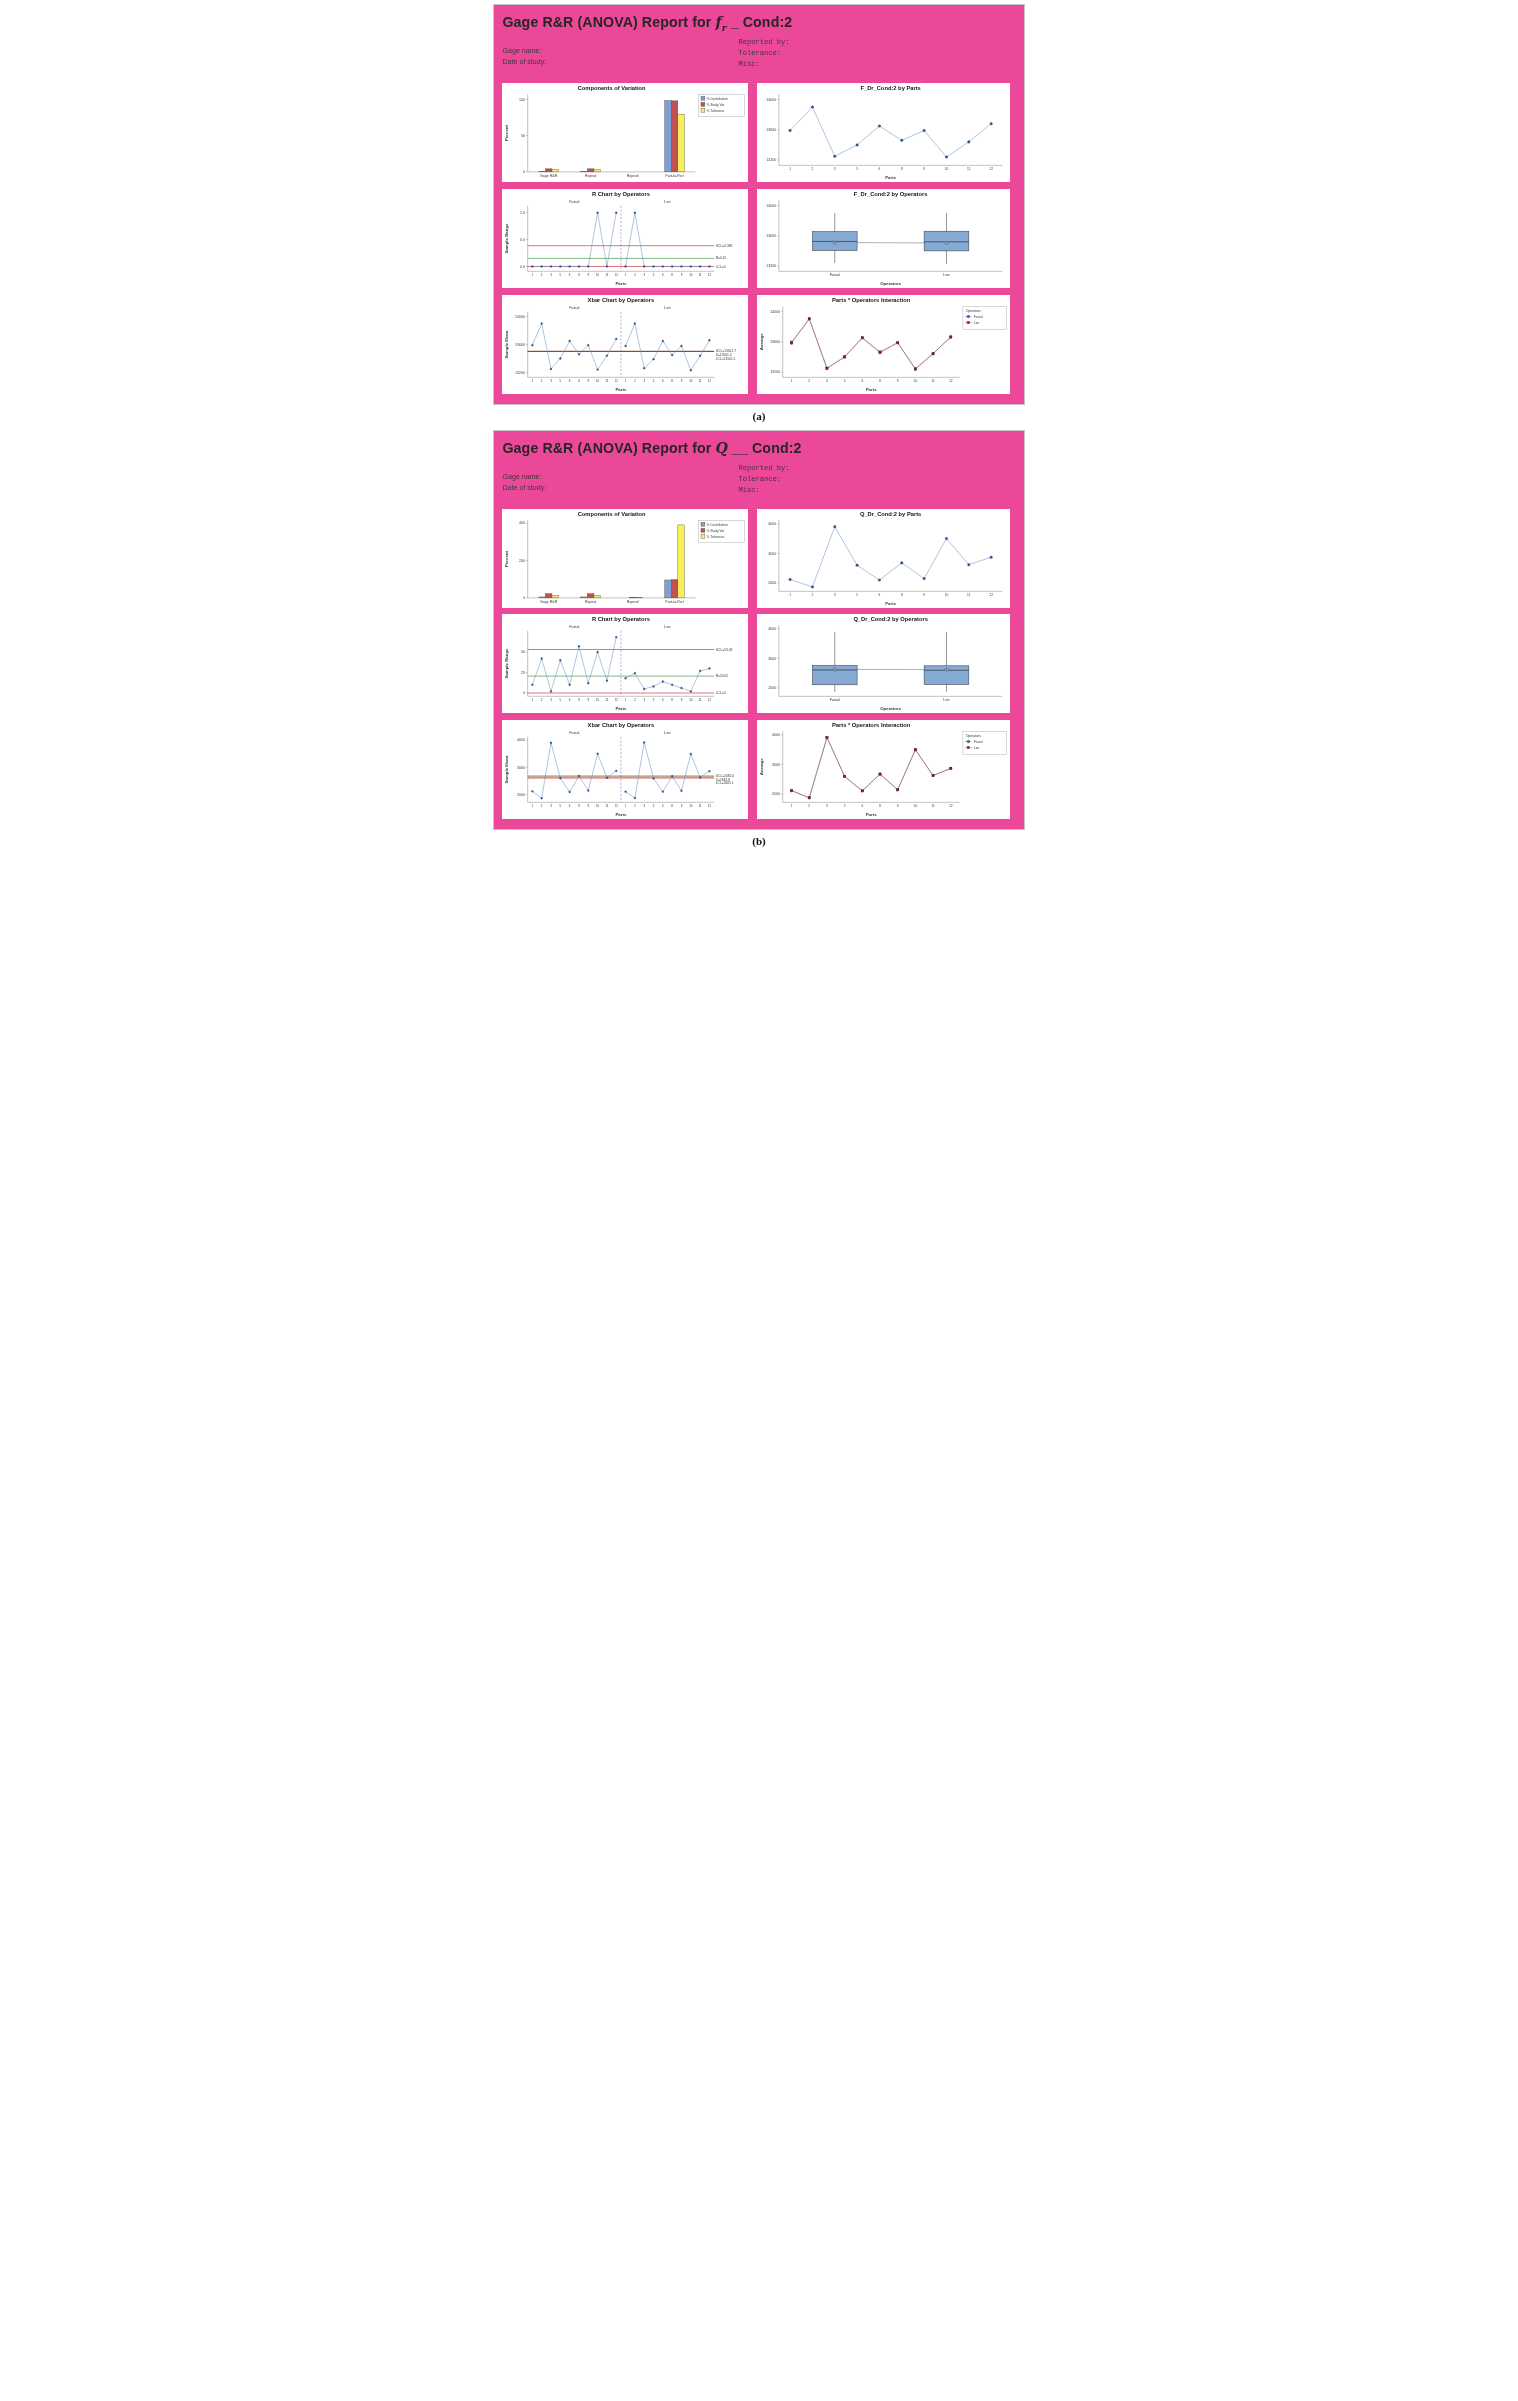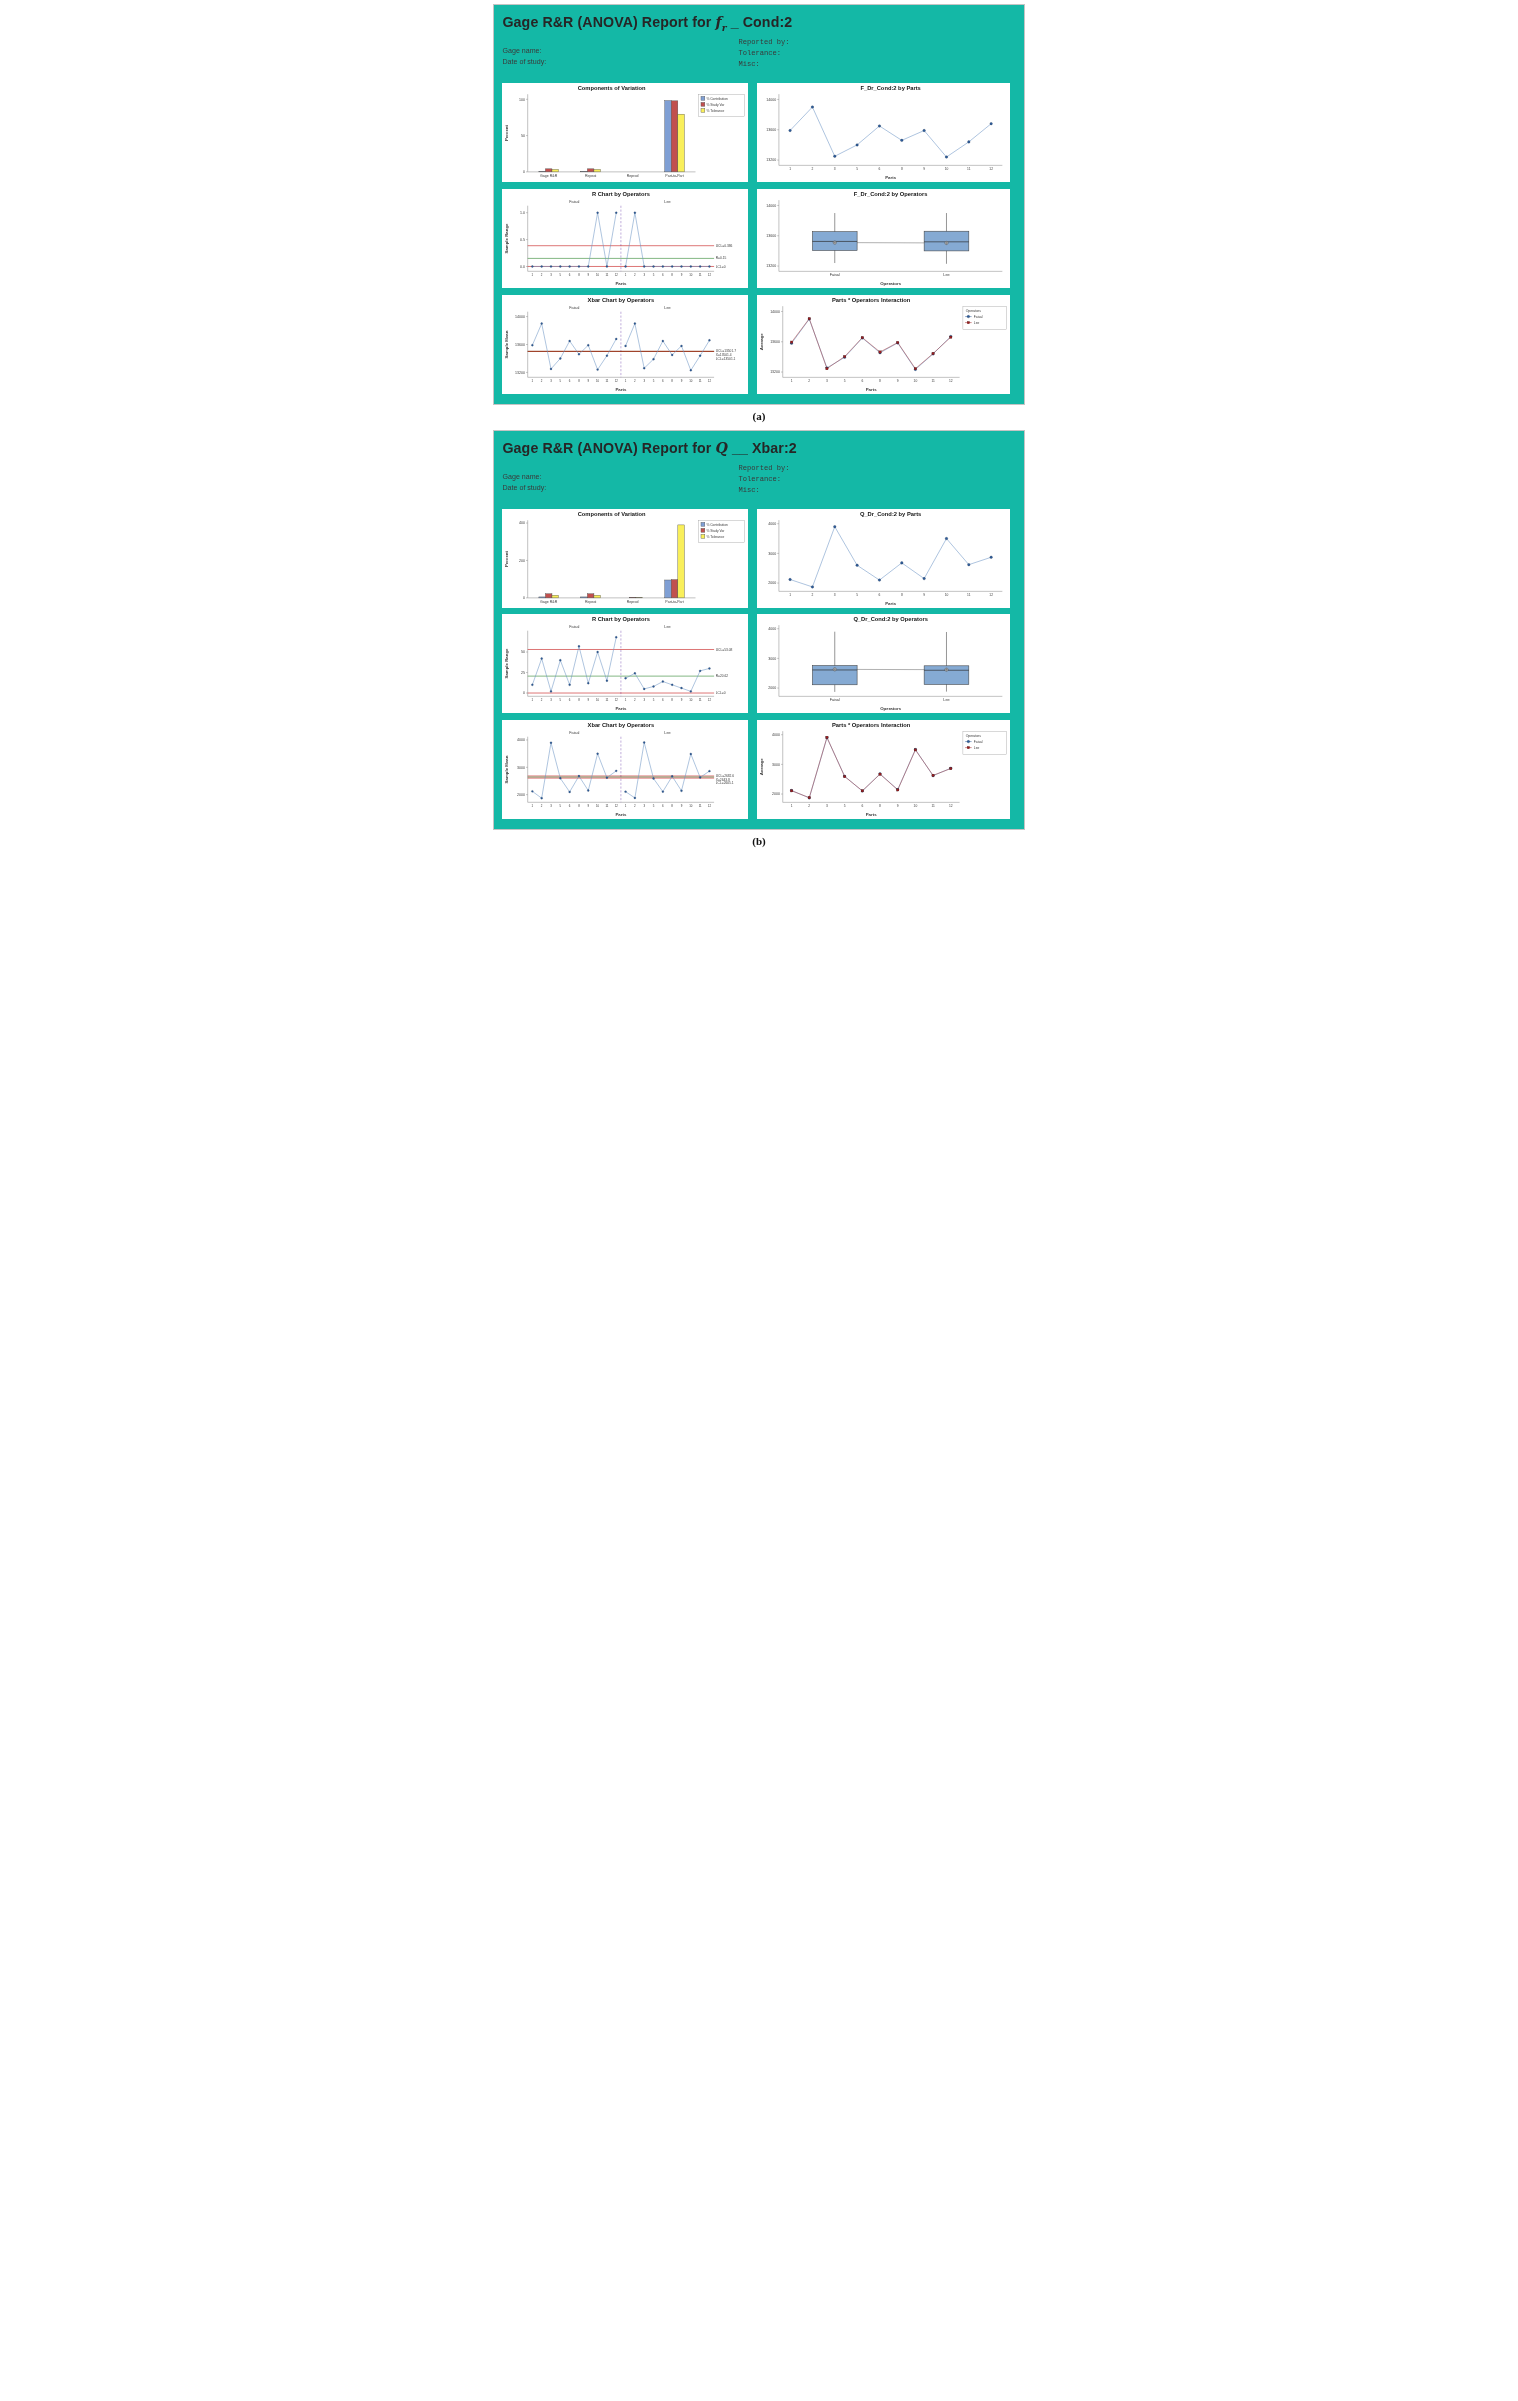--- a/index.html
+++ b/index.html
@@ -1,17 +1,17 @@
 <!DOCTYPE html>
 <html style="font-size:8.8px"><head>
 <meta charset="utf-8">
 <style>
   html,body{margin:0;padding:0;background:#ffffff;font-family:"Liberation Sans",sans-serif;color:#333;}
   .figure{width:548px;margin:0 auto;padding:4.4px 0 13px;}
-  .panel{background:#14b8a6;border:0.5px solid #c4c4c4;margin:0 7.7px;padding:7.7px 8.8px 10px;}
+  .panel{background:#ec4899;border:0.5px solid #c4c4c4;margin:0 7.7px;padding:7.7px 8.8px 10px;}
   .report-title{font-size:14.2px;font-weight:bold;color:#262626;margin:1.1px 0 4.4px;letter-spacing:0.1px;}
   .mvar{font-family:"DejaVu Serif",serif;font-style:italic;font-weight:bold;}
   sub.msub{font-family:"DejaVu Serif",serif;font-style:italic;font-size:9.3px;}
   .hdr{display:flex;font-size:7.1px;line-height:1.55;margin-bottom:13px;color:#3a3a3a;}
   .hdr-left{width:46%;padding-top:8.8px;}
   .hdr-right{flex:1;font-family:Liberation Mono, monospace;}
   .charts{display:grid;grid-template-columns:246px 253px;gap:6.6px 8.8px;}
   .chart{height:99px;background:#ffffff;position:relative;overflow:hidden;}
   .sub-label{text-align:center;font-family:"Liberation Serif",serif;font-weight:bold;font-size:11px;margin:5.5px 0 7.7px;color:#111;}
 </style>
@@ -306,21 +306,21 @@
             <line x1="380" y1="50" x2="392" y2="50" stroke="#a01c1c" stroke-width="0.9"></line>
             <rect x="383.9" y="47.9" width="4.2" height="4.2" fill="#a01c1c" stroke="#3a1010" stroke-width="0.5"></rect>
             <text x="396" y="52" font-size="6" fill="#3a3a3a" text-anchor="start" font-family="'Liberation Sans',sans-serif">Lee</text>
           </svg></div>
     </div>
   </section>
 
   <div class="sub-label">(a)</div>
 
   <section class="panel">
-    <h1 class="report-title"><span>Gage R&amp;R (ANOVA) Report for </span><span class="mvar">Q</span><sub class="msub"></sub><span> __ Xbar:2</span></h1>
+    <h1 class="report-title"><span>Gage R&amp;R (ANOVA) Report for </span><span class="mvar">Q</span><sub class="msub"></sub><span> __ Cond:2</span></h1>
     <div class="hdr">
       <div class="hdr-left">
         <div>Gage name:</div>
         <div>Date of study:</div>
       </div>
       <div class="hdr-right">
         <div>Reported by:</div>
         <div>Tolerance:</div>
         <div>Misc:</div>
       </div>

